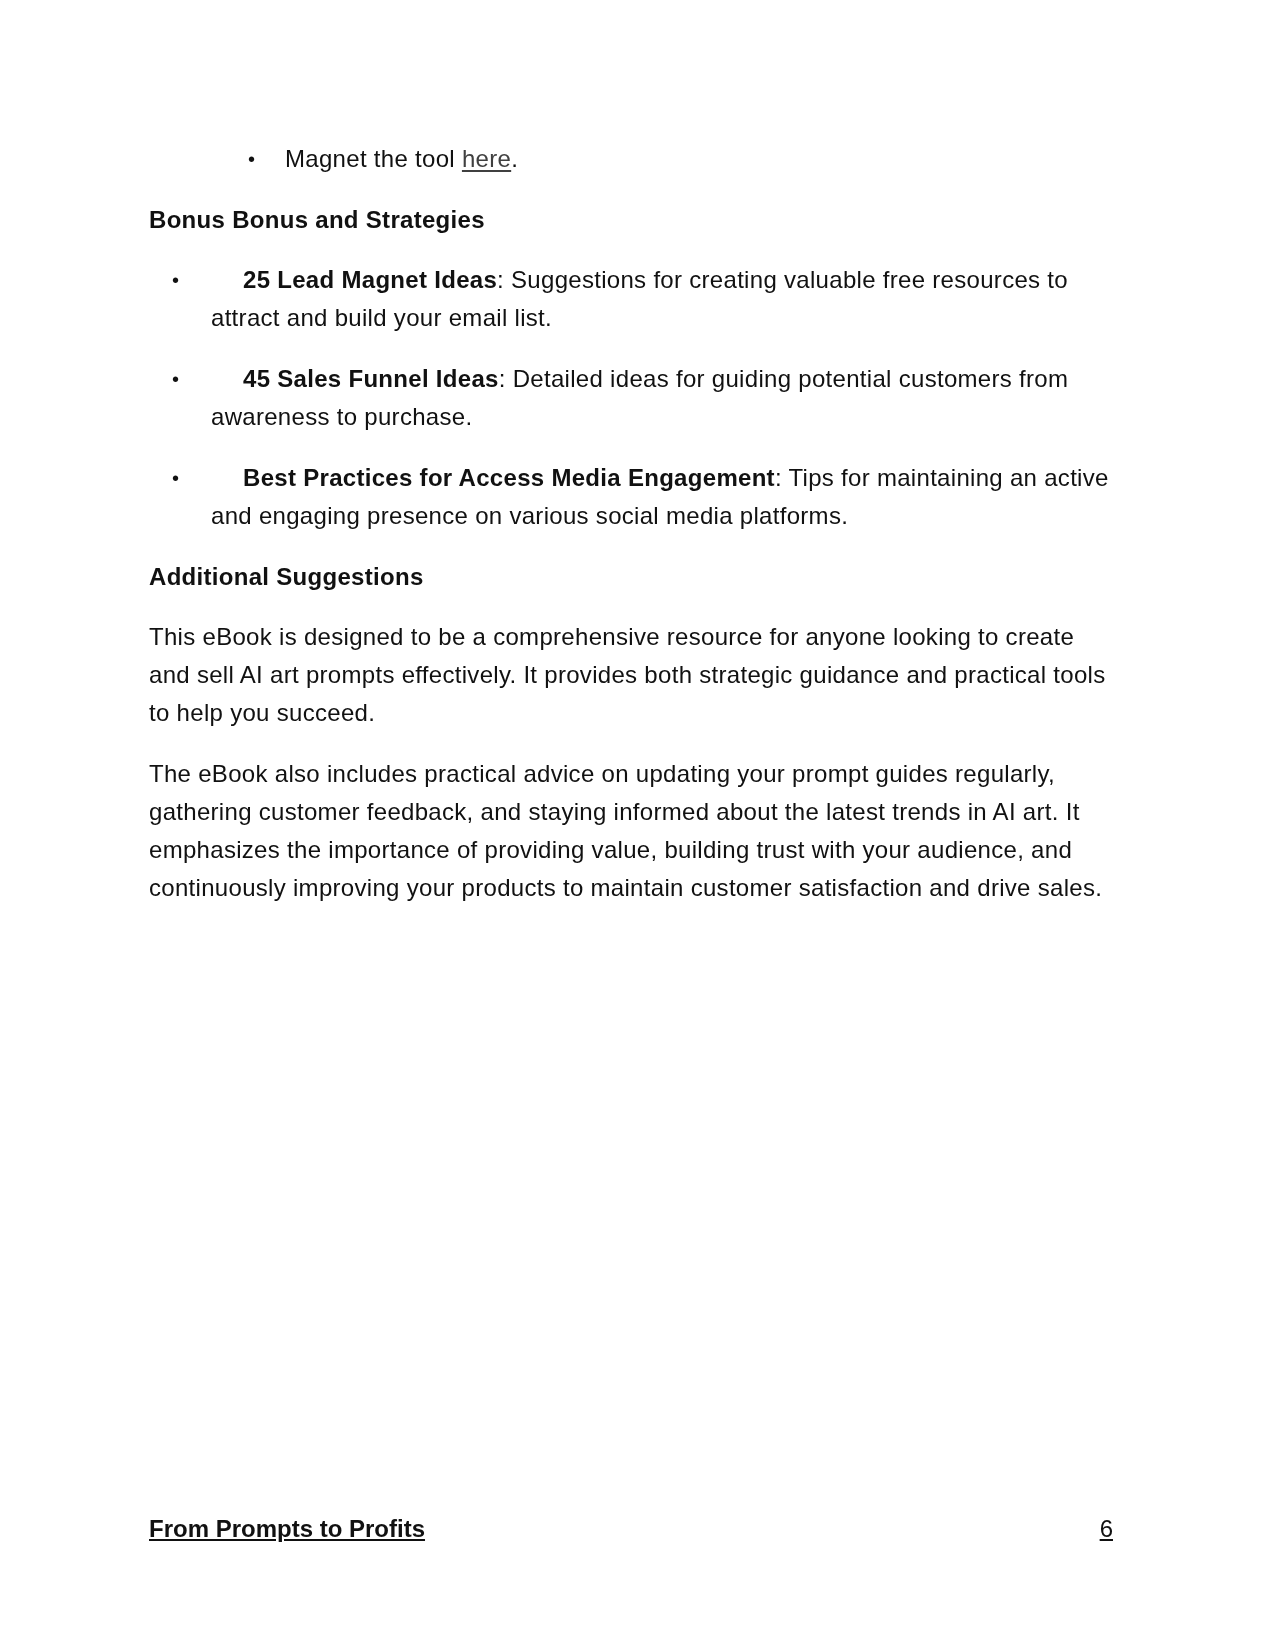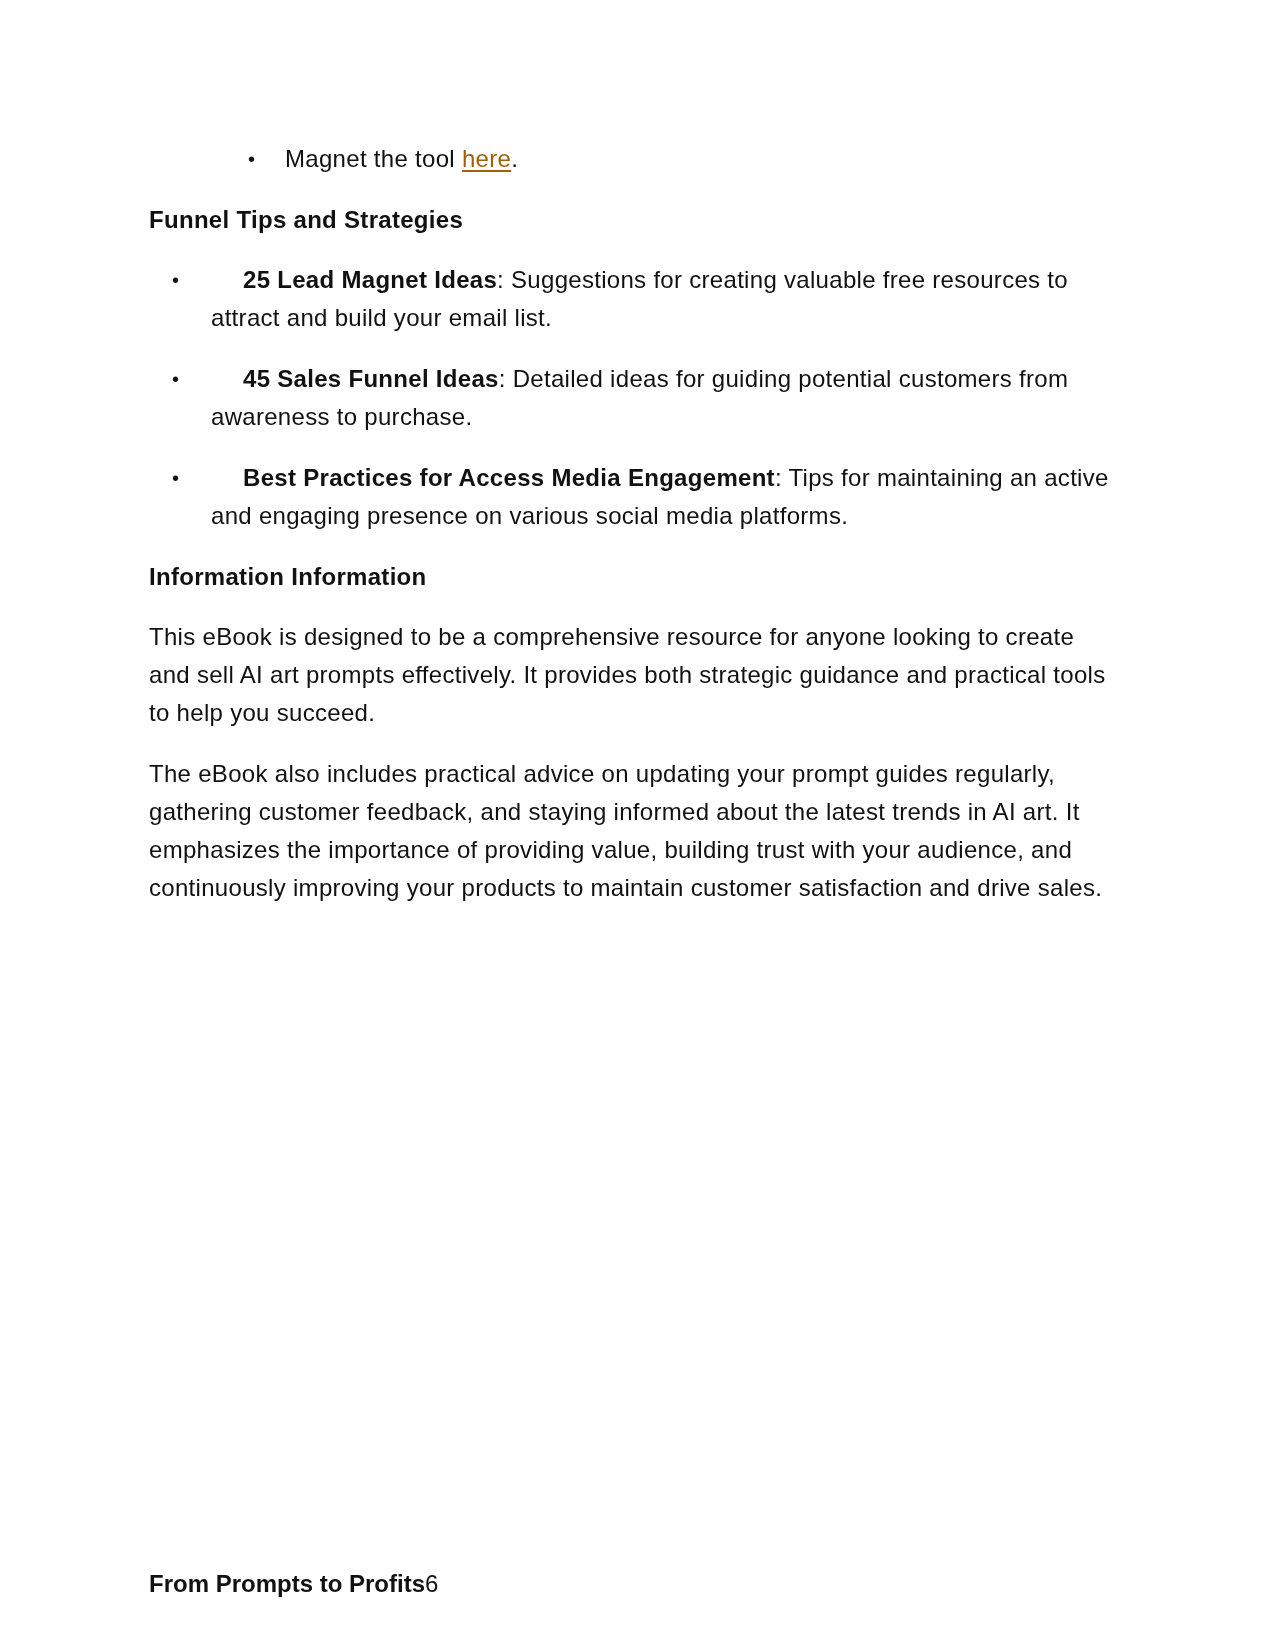--- a/index.html
+++ b/index.html
@@ -36,21 +36,21 @@
       padding-left: 136px;
       margin: 0 0 23px 0;
     }
     .sub-bullet .dot {
       position: absolute;
       left: 99px;
       top: 0;
       font-size: 20px;
     }
     a.link {
-      color: #a16207;
+      color: #404040;
       text-decoration: underline;
       text-underline-offset: 3px;
       margin-top: 38px;
     }
     h2.heading {
       font-size: 24px;
       font-weight: bold;
       margin: 0 0 22px 0;
       line-height: 38px;
     }
@@ -73,59 +73,61 @@
     ul.bullets li b {
       font-weight: bold;
       margin-left: 32px;
     }
     p.para {
       margin: 0 0 23px 0;
     }
     .footer {
       position: absolute;
       left: 149px;
-      top: 1565px;
+      top: 1510px;
       width: 964px;
       display: flex;
+      justify-content: space-between;
       font-size: 24px;
       line-height: 38px;
+      text-decoration: underline;
     }
     .footer .title {
       font-weight: bold;
     }
   </style>
 </head>
 <body>
 
 <div class="page">
   <div class="content">
 
     <div class="sub-bullet">
       <span class="dot">•</span>
       <span>Magnet the tool </span><a class="link" href="#">here</a><span>.</span>
     </div>
 
-    <h2 class="heading">Funnel Tips and Strategies</h2>
+    <h2 class="heading">Bonus Bonus and Strategies</h2>
 
     <ul class="bullets">
       <li>
         <span class="dot">•</span>
         <b>25 Lead Magnet Ideas</b><span>: Suggestions for creating valuable free resources to attract and build your email list.</span>
       </li>
       <li>
         <span class="dot">•</span>
         <b>45 Sales Funnel Ideas</b><span>: Detailed ideas for guiding potential customers from awareness to purchase.</span>
       </li>
       <li>
         <span class="dot">•</span>
         <b>Best Practices for Access Media Engagement</b><span>: Tips for maintaining an active and engaging presence on various social media platforms.</span>
       </li>
     </ul>
 
-    <h2 class="heading">Information Information</h2>
+    <h2 class="heading">Additional Suggestions</h2>
 
     <p class="para">This eBook is designed to be a comprehensive resource for anyone looking to create and sell AI art prompts effectively. It provides both strategic guidance and practical tools to help you succeed.</p>
     <p class="para">The eBook also includes practical advice on updating your prompt guides regularly, gathering customer feedback, and staying informed about the latest trends in AI art. It emphasizes the importance of providing value, building trust with your audience, and continuously improving your products to maintain customer satisfaction and drive sales.</p>
 
   </div>
 
   <div class="footer">
     <span class="title">From Prompts to Profits</span>
     <span>6</span>
   </div>

